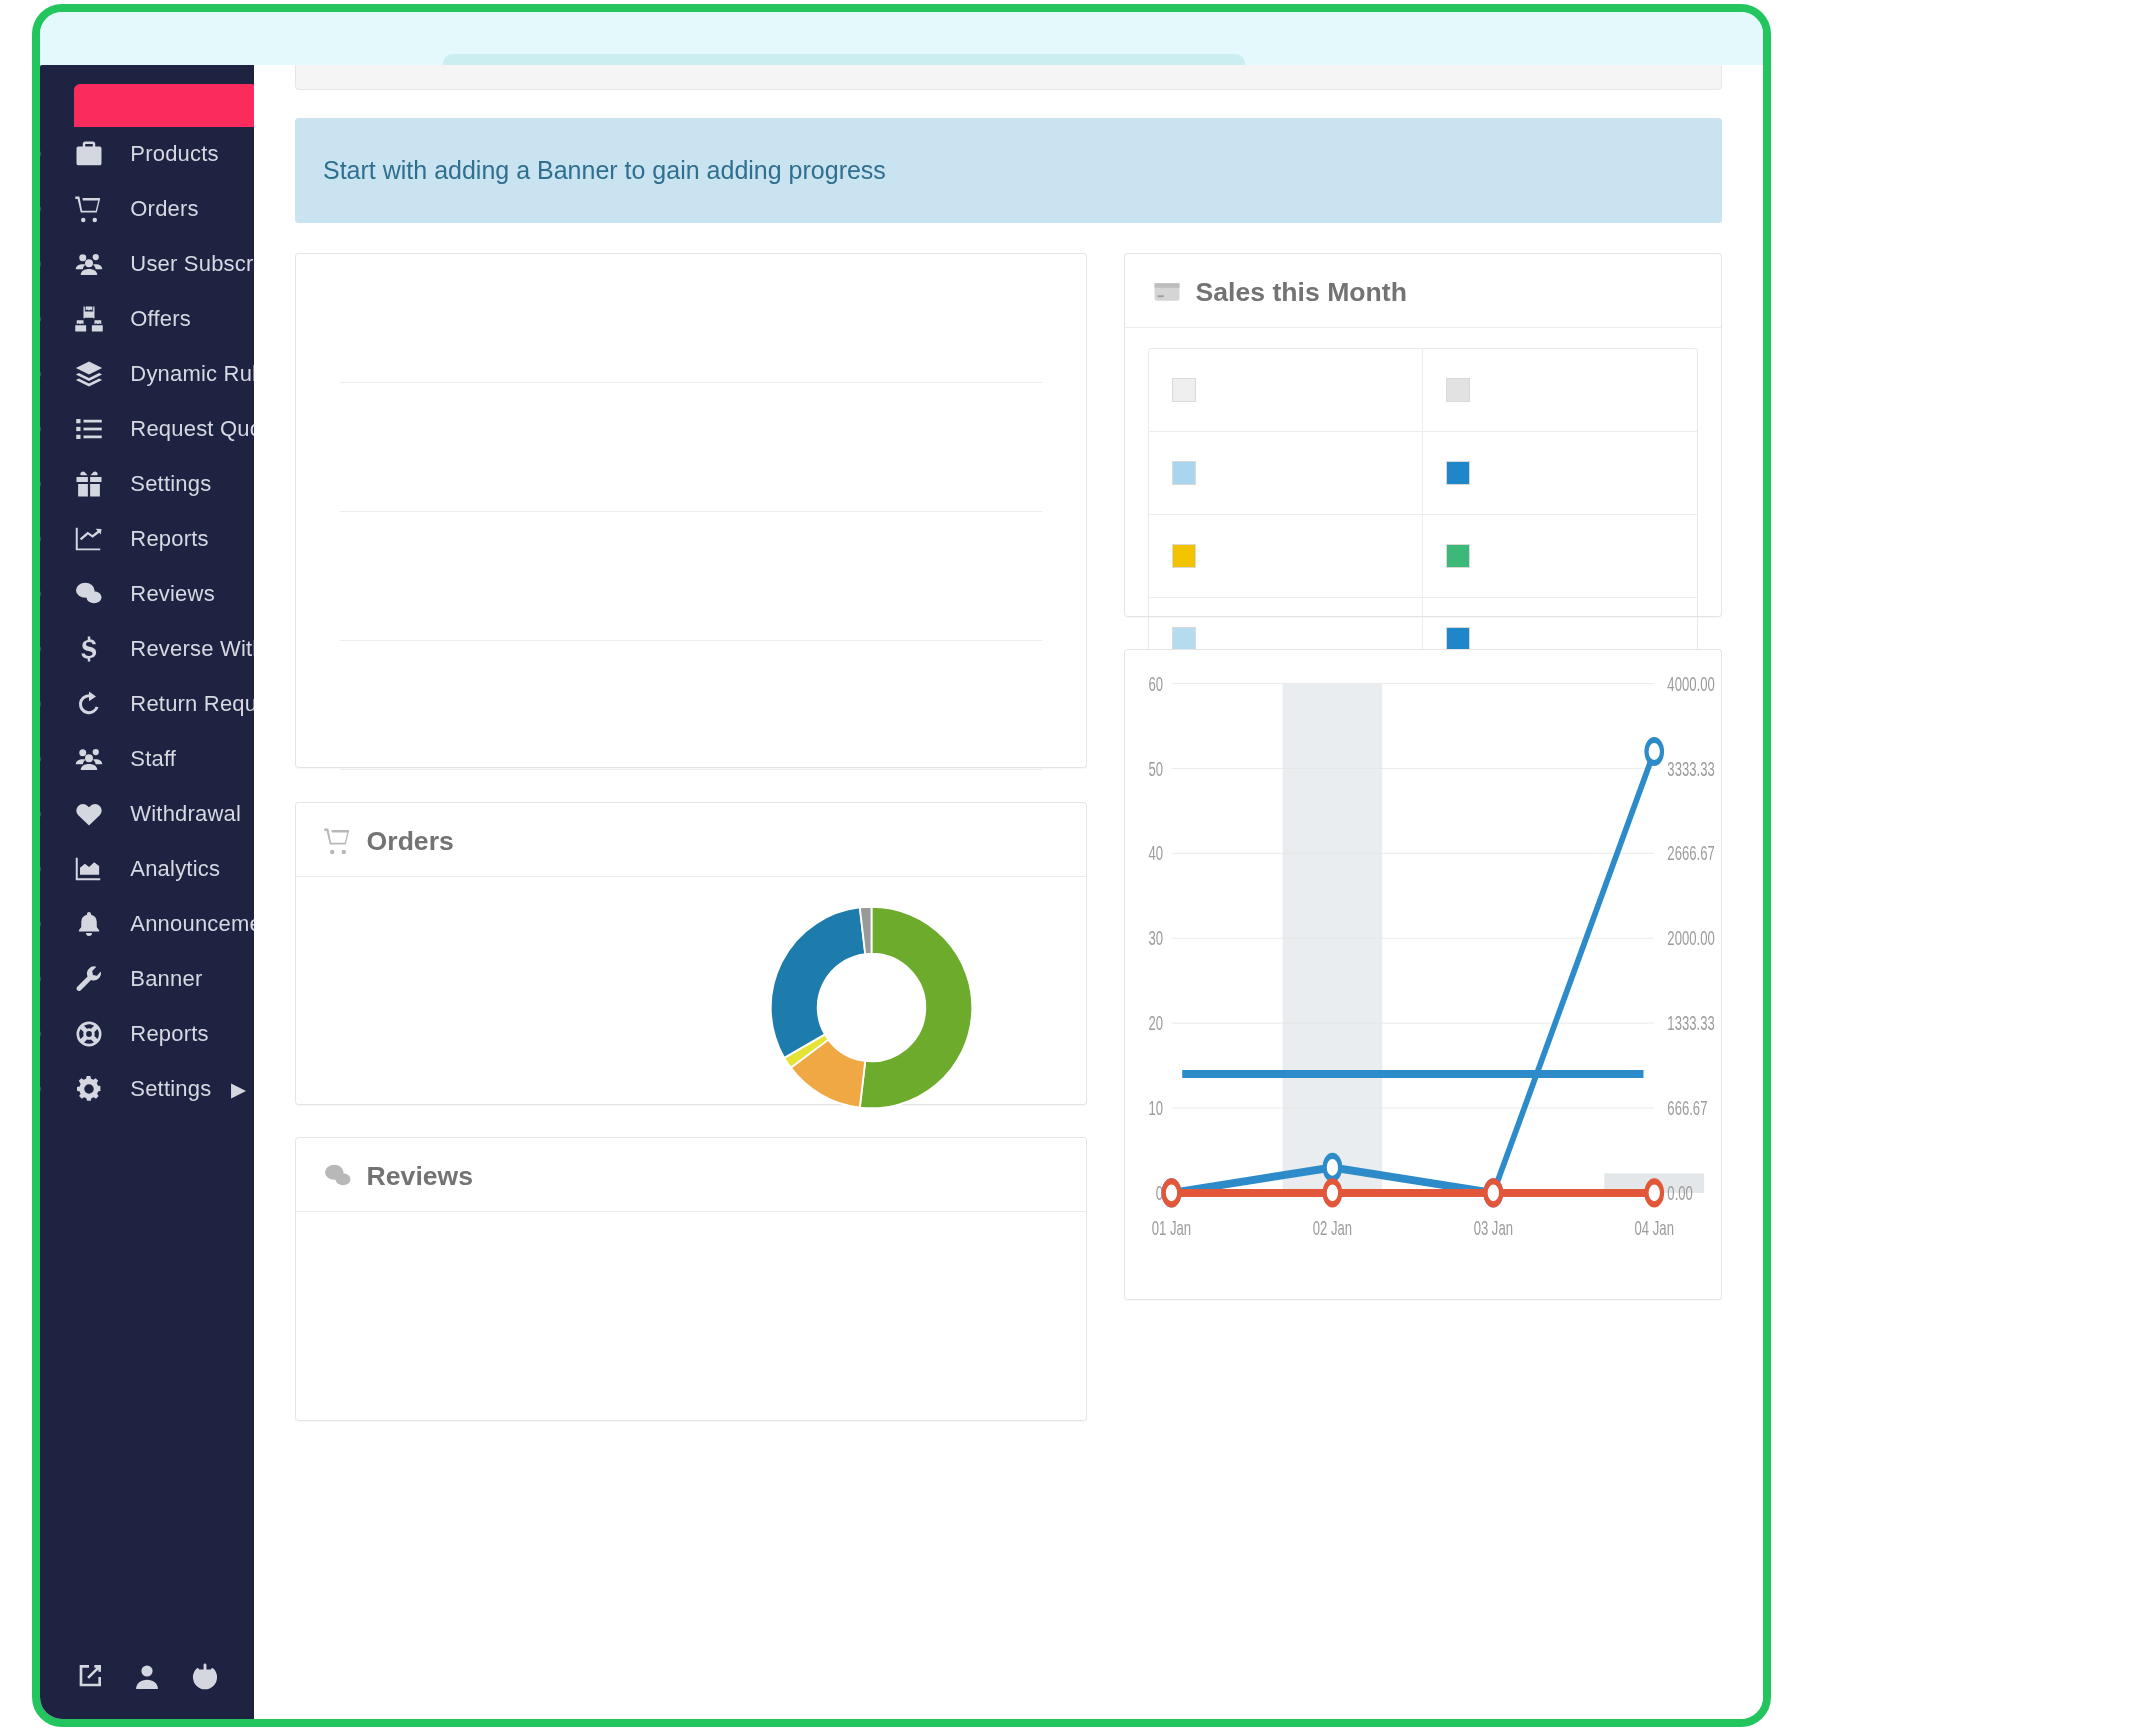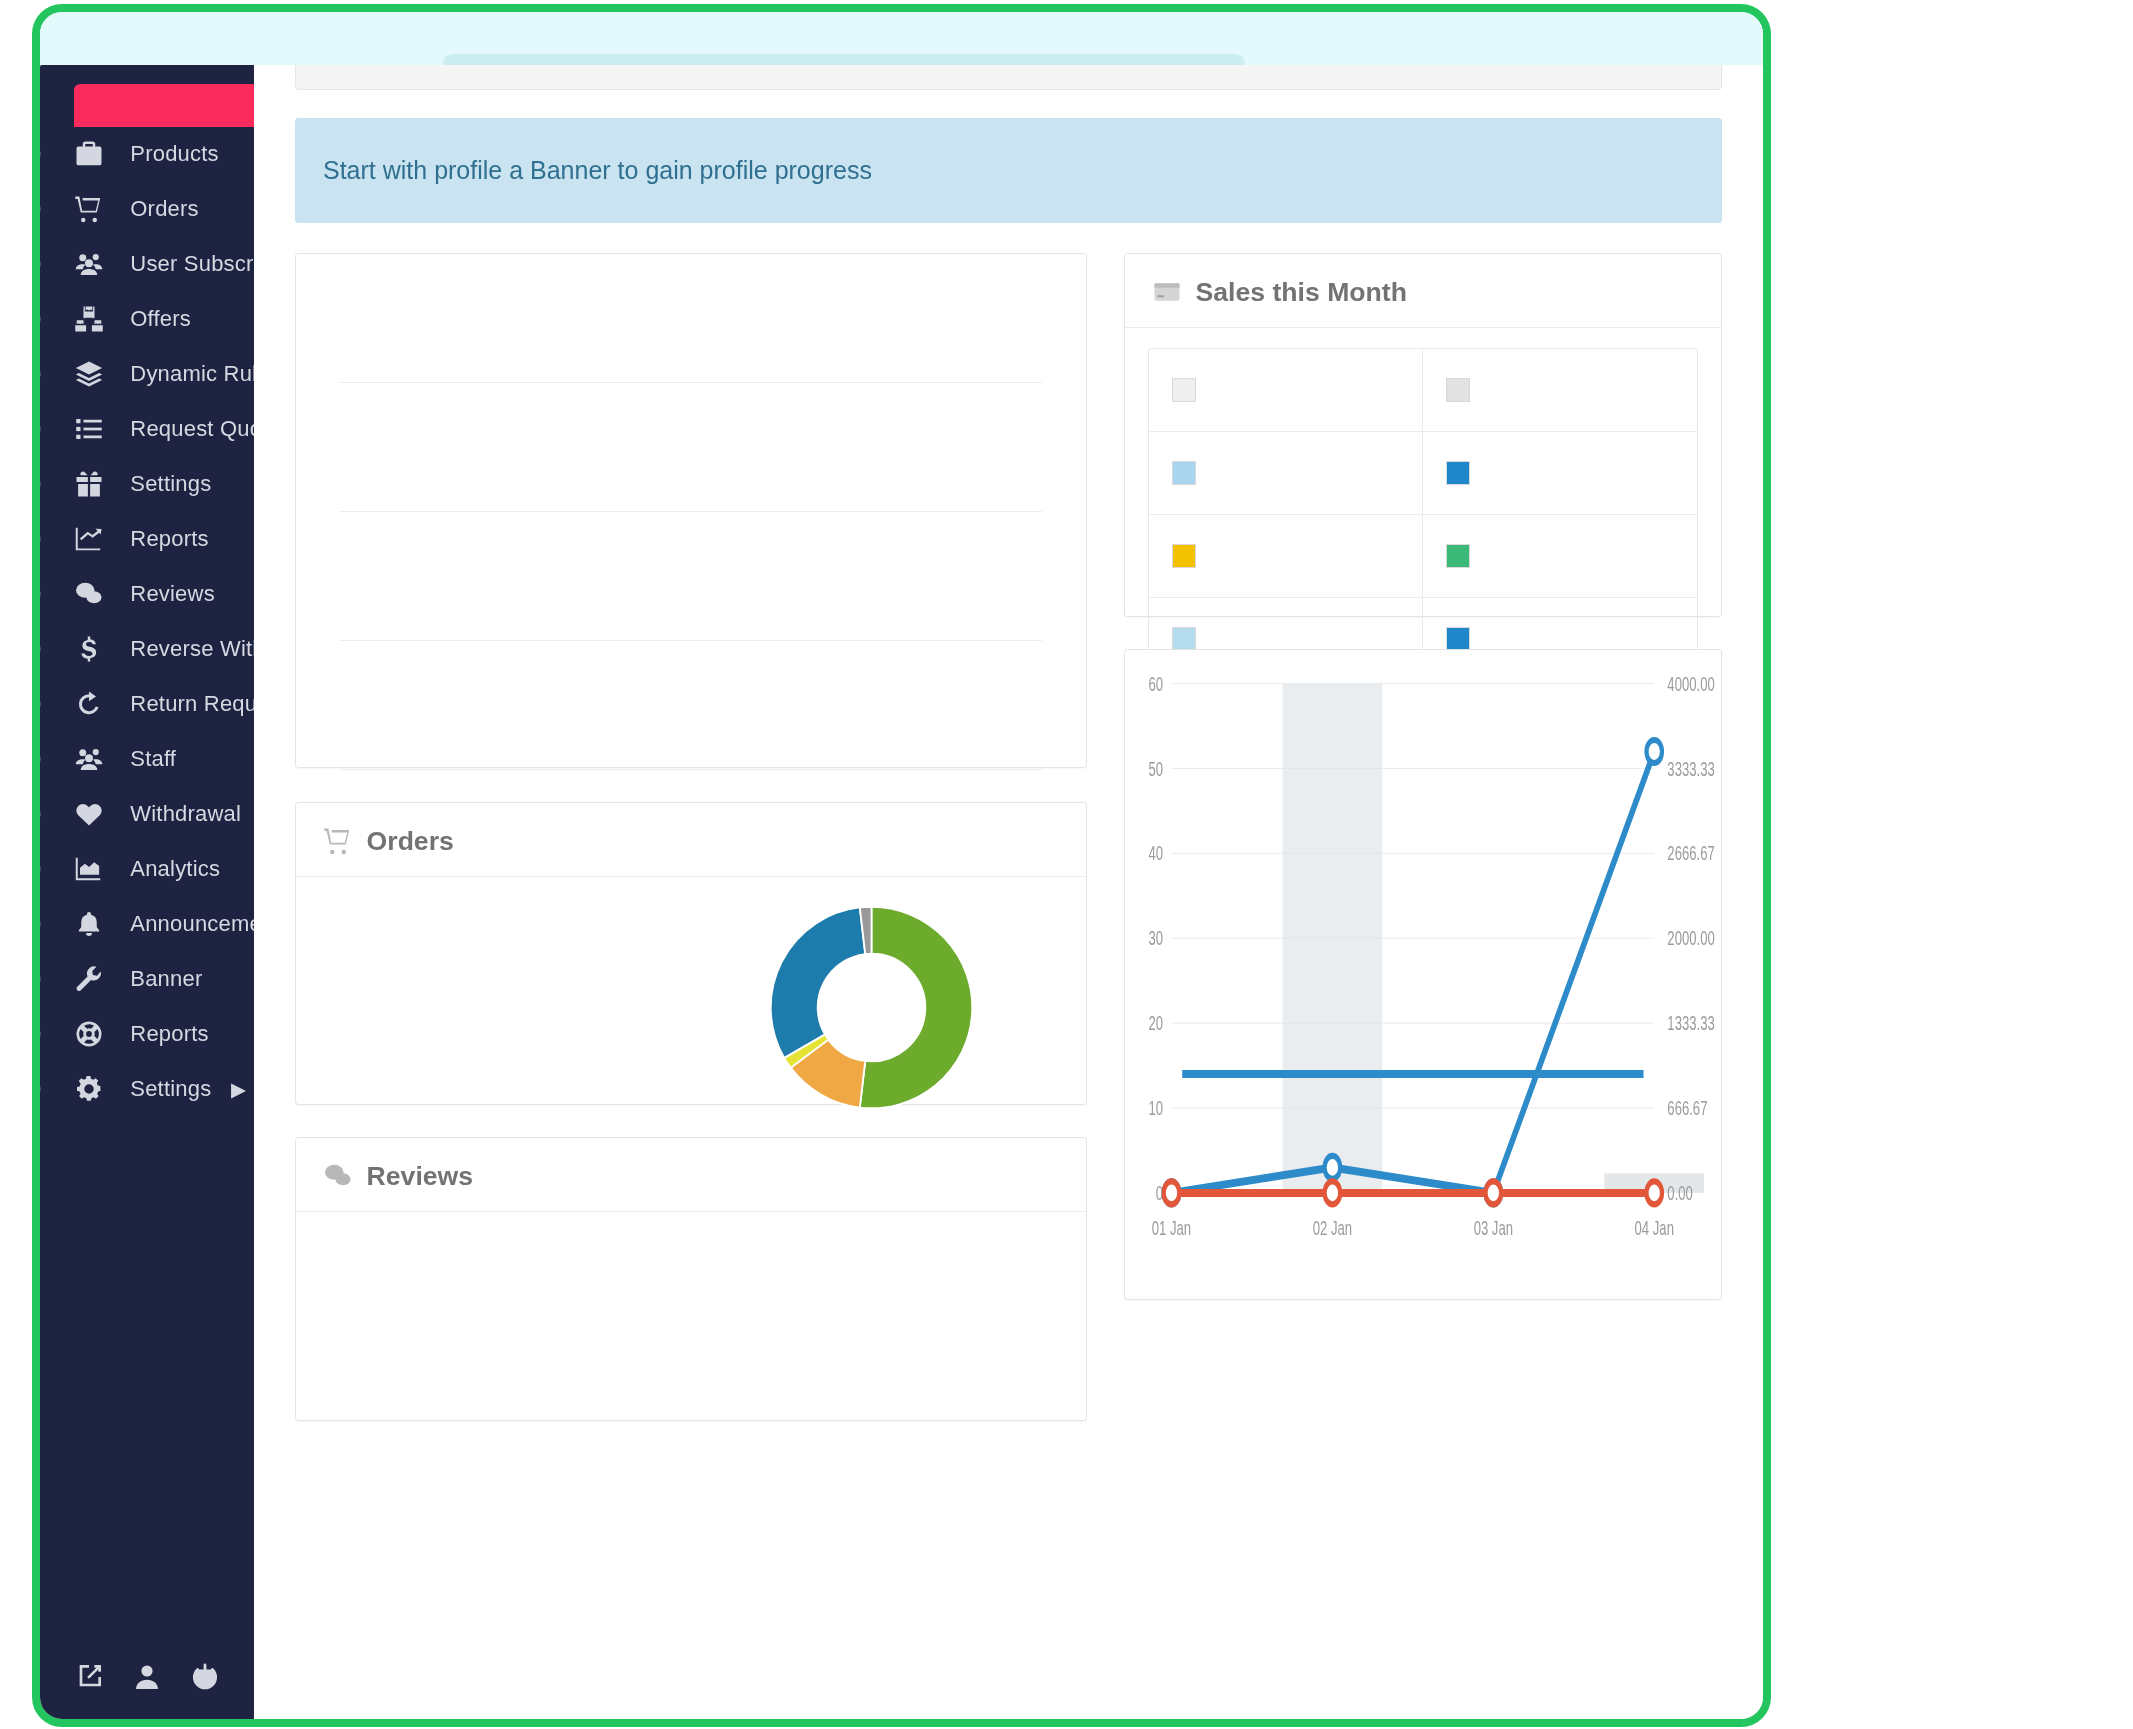--- a/index.html
+++ b/index.html
@@ -424,21 +424,21 @@
           </svg>
         </span>
       </div>
     </nav>
 
     <main id="main">
 
       <div id="top-card-stub"></div>
 
       <div id="notice">
-        <span id="notice-text">Start with profile a Banner to gain profile progress</span>
+        <span id="notice-text">Start with adding a Banner to gain adding progress</span>
       </div>
 
       <div id="grid">
 
         <div id="col-left">
 
           <section id="stats-card" class="card">
             <div id="stats-rows">
                 <div class="stat-row">
                   <div class="stat-label"></div>

